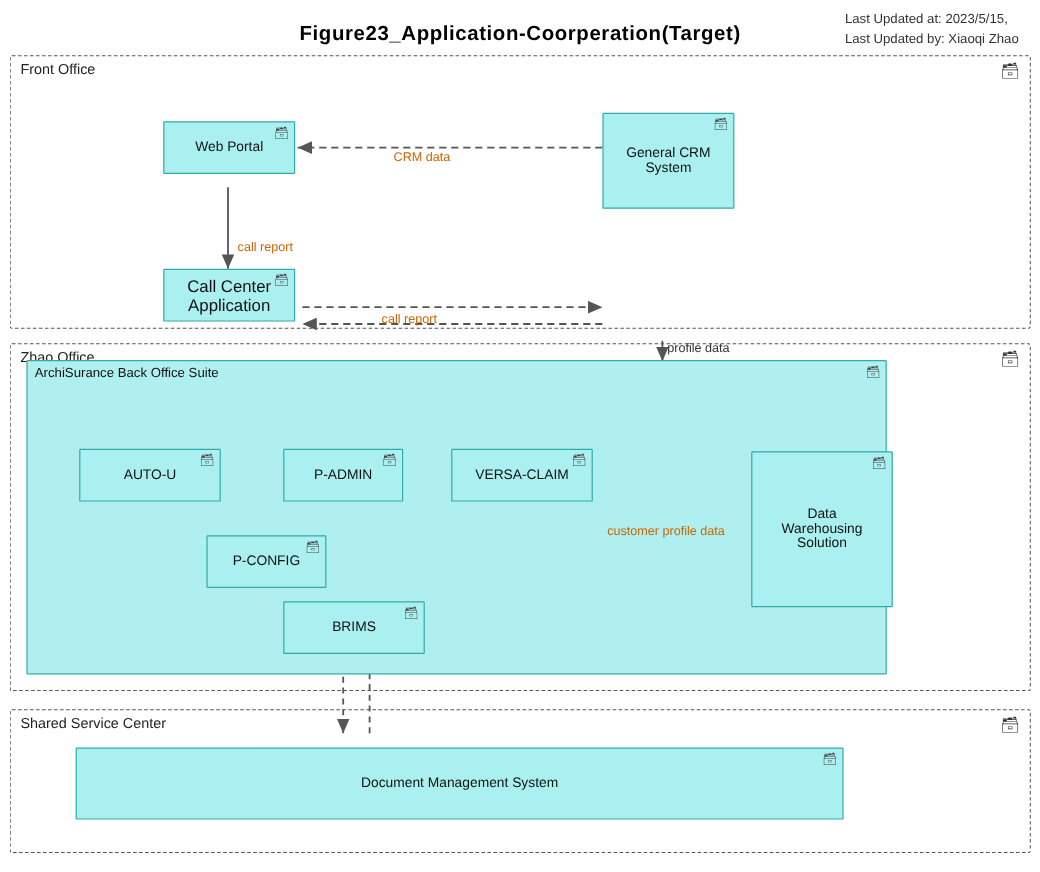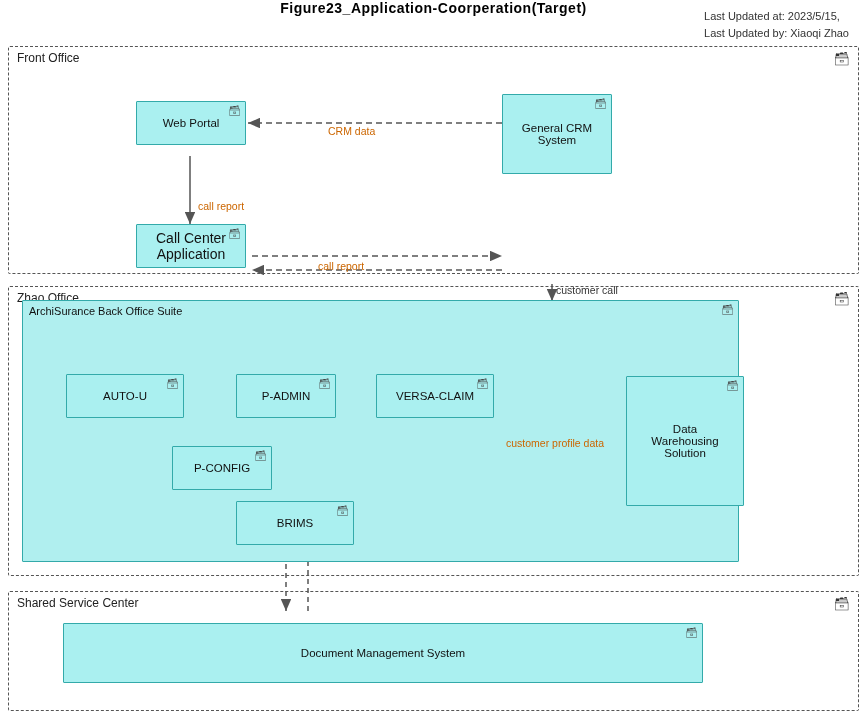--- a/index.html
+++ b/index.html
@@ -8,22 +8,22 @@
       font-family: Arial, sans-serif;
       font-size: 12px;
       width: 867px;
       height: 727px;
       overflow: hidden;
       position: relative;
     }
     .page-title {
       text-align: center;
       font-weight: bold;
-      font-size: 14px;
-      padding: 0 0 4px 0;
+      font-size: 17px;
+      padding: 18px 0 4px 0;
       letter-spacing: 0.5px;
     }
     .meta-info {
       position: absolute;
       top: 8px;
       right: 18px;
       font-size: 11px;
       color: #333;
       text-align: left;
       line-height: 1.5;
@@ -183,21 +183,21 @@
 
   <div class="box" style="left:128px; top:178px; width:110px; height:44px;">
     <span style="white-space:pre-line; font-size:14px;">Call Center
 Application</span>
     <span class="box-icon">🗃</span>
   </div>
 
   <div class="arrow-label" style="left:320px; top:63px;">CRM data</div>
   <div class="arrow-label" style="left:190px; top:138px;">call report</div>
   <div class="arrow-label" style="left:310px; top:198px;">call report</div>
-  <div class="arrow-label-black" style="left:548px; top:238px;">customer call</div>
+  <div class="arrow-label-black" style="left:548px; top:238px;">profile data</div>
 
   <div class="lane back-office">
     <span class="lane-label">Zhao Office</span>
     <span class="lane-icon">🗃</span>
   </div>
 
   <div class="box" style="left:14px; top:254px; width:717px; height:262px; background:#b0efef; border:1.5px solid #33aaaa; align-items:flex-start; justify-content:flex-start; font-size:11px; padding:4px 6px;">
     <span>ArchiSurance Back Office Suite</span>
     <span class="box-icon">🗃</span>
   </div>

